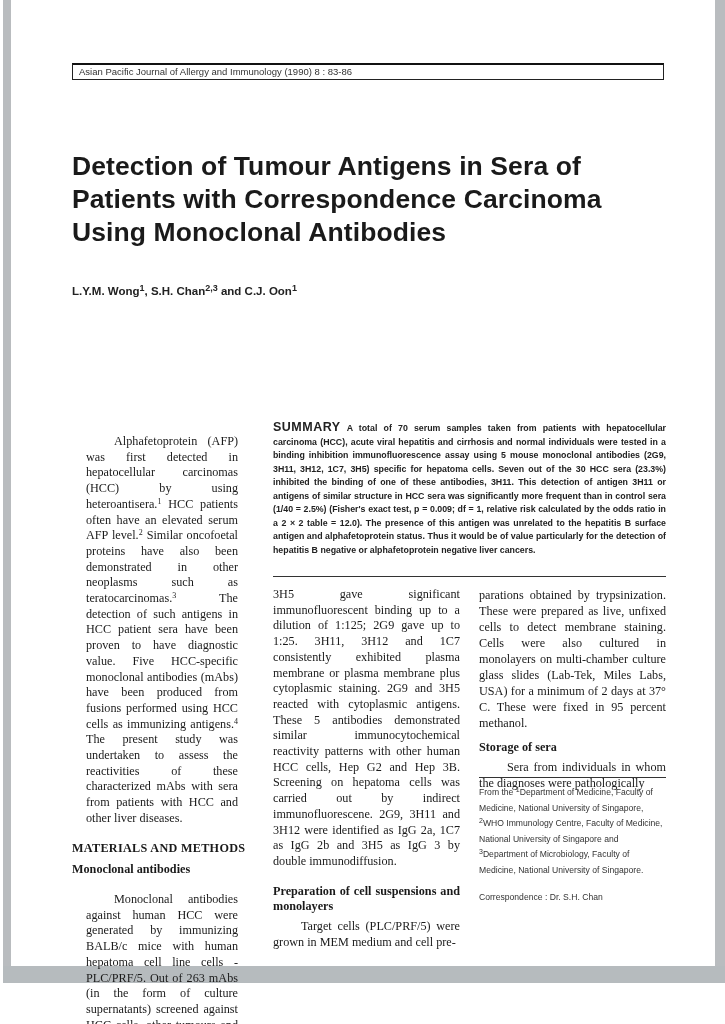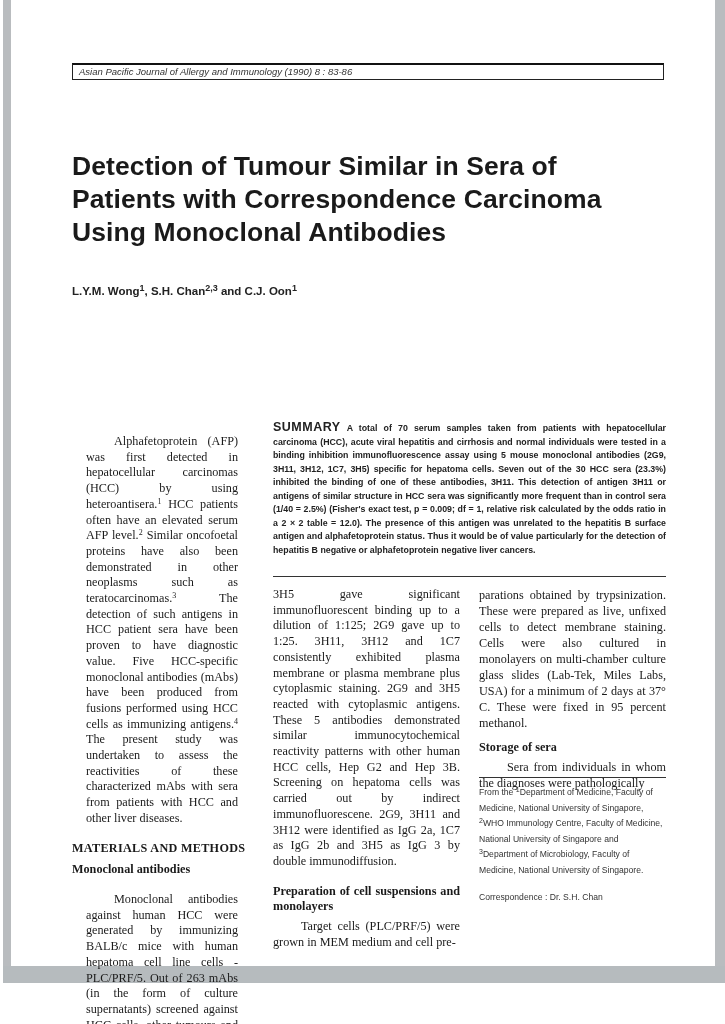--- a/index.html
+++ b/index.html
@@ -8,21 +8,21 @@
     font-family: "Liberation Serif", serif; color: #1a1a1a;
   }
   .frame-left { position: absolute; left: 3px; top: 0; width: 8px; height: 983px; background: #b9bcbf; }
   .frame-right { position: absolute; left: 715px; top: 0; width: 10px; height: 983px; background: #b9bcbf; }
   .frame-bottom { position: absolute; left: 3px; top: 966px; width: 722px; height: 17px; background: #b6bbbe; }
   .page { position: absolute; left: 11px; top: 0; width: 704px; height: 966px; background: #fff; }
 
   .journal-box {
     position: absolute; left: 72px; top: 63px; width: 592px; height: 17px;
     border: 1px solid #222; border-top: 2px solid #111; box-sizing: border-box;
-    font-family: "Liberation Sans", sans-serif; font-style: italic; font-size: 9.5px;
+    font-family: "Liberation Sans", sans-serif; font-size: 9.5px;
     line-height: 14px; padding-left: 6px; color: #333;
   }
   .title {
     position: absolute; left: 72px; top: 150px; width: 600px;
     font-family: "Liberation Sans", sans-serif; font-weight: bold; font-size: 26.5px;
     line-height: 33px; color: #1a1a1a; margin: 0; letter-spacing: 0.1px;
   }
   .title span { display: block; white-space: nowrap; }
   .authors {
     position: absolute; left: 72px; top: 283px;
@@ -66,21 +66,21 @@
 <body>
 
 <div class="frame-left"></div>
 <div class="frame-right"></div>
 <div class="frame-bottom"></div>
 <div class="page"></div>
 
 <div class="journal-box">Asian Pacific Journal of Allergy and Immunology (1990) 8 : 83-86</div>
 
 <h1 class="title">
-  <span>Detection of Tumour Similar in Sera of</span>
+  <span>Detection of Tumour Antigens in Sera of</span>
   <span>Patients with Correspondence  Carcinoma</span>
   <span>Using Monoclonal  Antibodies</span>
 </h1>
 
 <div class="authors">
   <span>L.Y.M. Wong</span><sup>1</sup><span>, </span><span>S.H. Chan</span><sup>2,3</sup><span> and </span><span>C.J. Oon</span><sup>1</sup>
 </div>
 
 <div class="col1">
   <p class="indent"><span>Alphafetoprotein (AFP) was first detected in hepatocellular carcinomas (HCC) by using heteroantisera.</span><sup class="ref">1</sup><span> HCC patients often have an elevated serum AFP level.</span><sup class="ref">2</sup><span> Similar oncofoetal proteins have also been demonstrated in other neoplasms such as teratocarcinomas.</span><sup class="ref">3</sup><span> The detection of such antigens in HCC patient sera have been proven to have diagnostic value. Five HCC-specific monoclonal antibodies (mAbs) have been produced from fusions performed using HCC cells as immunizing antigens.</span><sup class="ref">4</sup><span> The present study was undertaken to assess the reactivities of these characterized mAbs with sera from patients with HCC and other liver diseases.</span></p>

